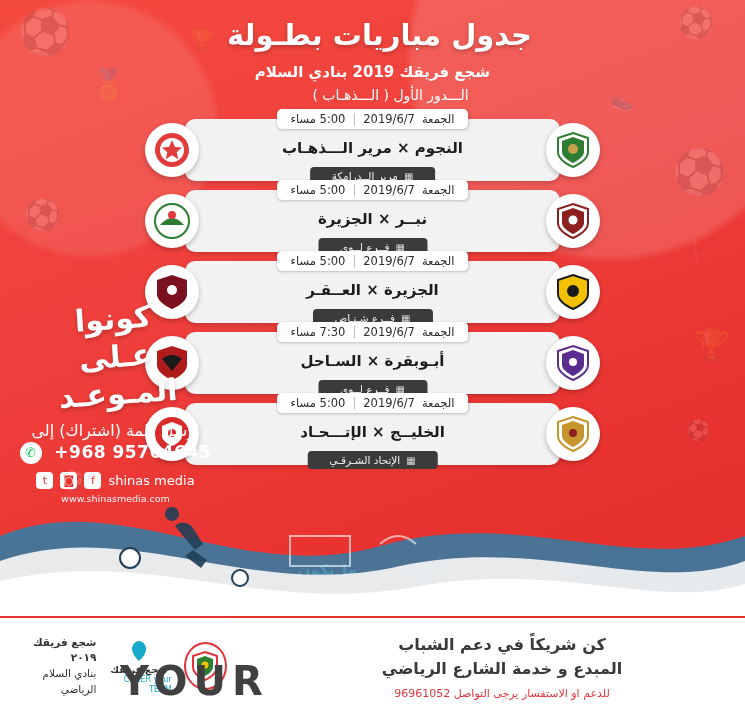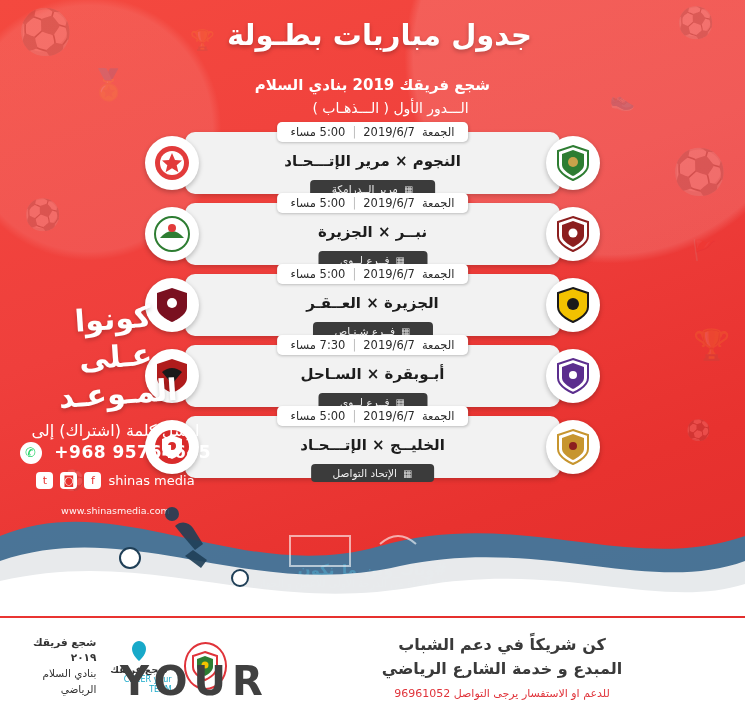--- a/index.html
+++ b/index.html
@@ -21,21 +21,21 @@
   .deco.mid{font-size:30px}
   .deco.sm{font-size:20px}
 
   
   .header{position:relative;text-align:center;padding-top:18px;color:#fff;}
   .h-title{
     font-size:29px;font-weight:bold;letter-spacing:1px;
     text-shadow:0 2px 4px rgba(0,0,0,.25);
     padding-left:14px;
   }
-  .h-sub{font-size:15px;margin-top:24px;font-weight:bold;text-align:center;}
+  .h-sub{font-size:15px;margin-top:11px;font-weight:bold;text-align:center;}
   .h-sub2{font-size:14px;margin-top:6px;letter-spacing:2px;margin-left:36px;}
 
   
   .matches{position:relative;margin-top:16px;}
   .match{
     position:relative;height:62px;margin:0 auto 9px;width:455px;
   }
   .card{
     position:absolute;left:40px;right:40px;top:0;bottom:0;
     background:#f2f2f2;border-radius:10px;
@@ -74,21 +74,21 @@
   .promo-ar{
     font-size:30px;font-weight:bold;line-height:1.25;
     text-shadow:0 2px 4px rgba(0,0,0,.22);
     transform:rotate(-4deg);
   }
   .promo-line{font-size:16px;margin-top:8px;direction:rtl;}
   .promo-phone{font-size:17px;font-weight:bold;letter-spacing:.5px;margin-top:2px;direction:ltr;}
   .promo-social{
     margin-top:8px;font-size:13px;display:flex;gap:7px;align-items:center;justify-content:center;direction:ltr;
   }
-  .promo-site{font-size:9.5px;margin-top:16px;opacity:.95;direction:ltr;}
+  .promo-site{font-size:9.5px;margin-top:4px;opacity:.95;direction:ltr;}
   .wa{
     display:inline-flex;align-items:center;justify-content:center;
     width:22px;height:22px;border-radius:50%;background:#fff;color:#25d366;font-size:13px;font-weight:bold;
     margin-right:6px;vertical-align:middle;
   }
   .sicon{
     display:inline-flex;align-items:center;justify-content:center;
     width:17px;height:17px;border-radius:4px;background:#fff;color:#e8322f;font-size:11px;
   }
 
@@ -163,21 +163,21 @@
           <circle cx="20" cy="20" r="12" fill="#ffffff"></circle>
           <path d="M20 10 l3 7 7 .6 -5.3 4.6 1.7 7 -6.4-3.9 -6.4 3.9 1.7-7 -5.3-4.6 7-.6z" fill="#e23b3b"></path>
         </svg>
       </div>
       <div class="datebar">
         <span>الجمعة</span>
         <span>2019/6/7</span>
         <span class="sep">|</span>
         <span>5:00 مساء</span>
       </div>
-      <div class="teams">النجوم × مرير الإتـــحـاد</div>
+      <div class="teams">النجوم × مرير الـــذهـاب</div>
       <div class="venue">
         <span class="pin">▦</span>
         <span>مرير الــدرامكة</span>
       </div>
     </div>
 
     <div class="match">
       <div class="card"></div>
       <div class="crest right">
         <svg width="40" height="40" viewBox="0 0 40 40" aria-hidden="true">
@@ -279,21 +279,21 @@
       </div>
       <div class="datebar">
         <span>الجمعة</span>
         <span>2019/6/7</span>
         <span class="sep">|</span>
         <span>5:00 مساء</span>
       </div>
       <div class="teams">الخليــج × الإتـــحـاد</div>
       <div class="venue">
         <span class="pin">▦</span>
-        <span>الإتحاد التواصل</span>
+        <span>الإتحاد الشـرقـي</span>
       </div>
     </div>
   </div>
 
   <div class="promo">
     <div class="promo-ar">
       <div>كونوا</div>
       <div>عـلى</div>
       <div>المـوعـد</div>
     </div>

